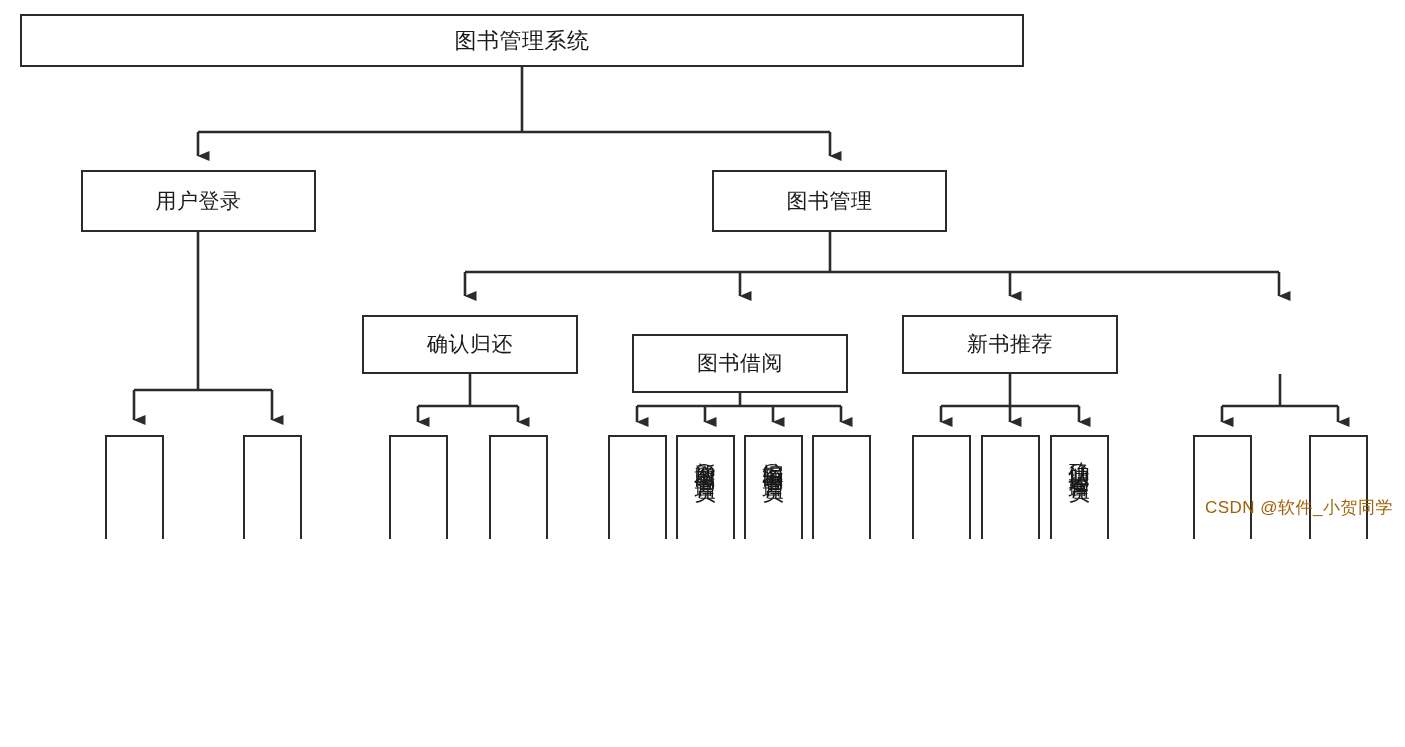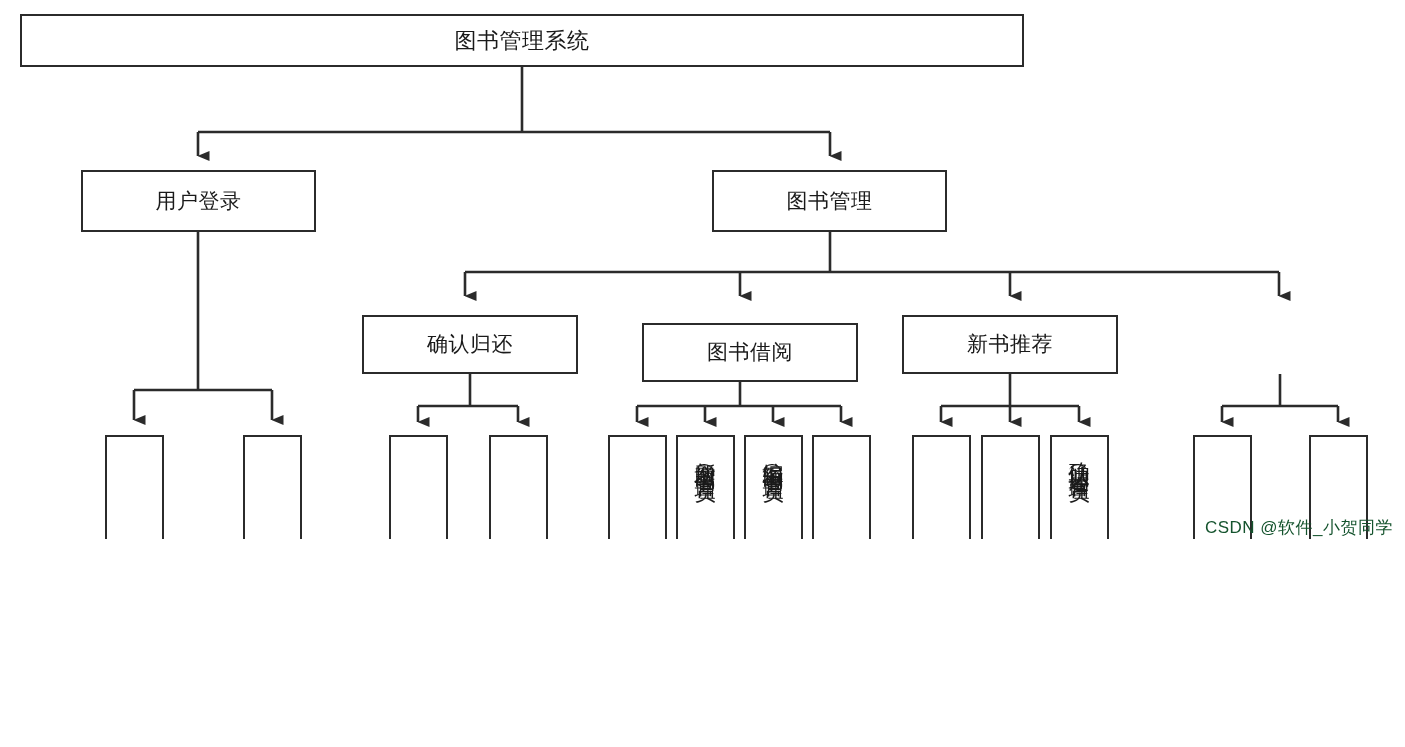--- a/index.html
+++ b/index.html
@@ -60,23 +60,23 @@
     letter-spacing: 3px;
     line-height: 1;
   }
   .node.v.mid {
     align-items: center;
     padding-top: 0;
   }
   #watermark {
     position: absolute;
     right: 12px;
-    bottom: 0;
+    bottom: 20px;
     font-size: 17px;
-    color: #14532d;
+    color: #a16207;
     white-space: nowrap;
     letter-spacing: 0.5px;
   }
 </style>
 </head>
 <body>
 
 <div id="canvas">
 
   <svg id="wires" viewBox="0 0 1405 747" xmlns="http://www.w3.org/2000/svg">
@@ -137,21 +137,21 @@
   <div class="node h" style="left:81px; top:170px; width:235px; height:62px;">
     <span class="lbl">用户登录</span>
   </div>
   <div class="node h" style="left:712px; top:170px; width:235px; height:62px;">
     <span class="lbl">图书管理</span>
   </div>
 
   <div class="node h" style="left:362px; top:315px; width:216px; height:59px;">
     <span class="lbl">确认归还</span>
   </div>
-  <div class="node h" style="left:632px; top:323px; width:216px; height:59px;margin-left:10px;">
+  <div class="node h" style="left:632px; top:334px; width:216px; height:59px;">
     <span class="lbl">图书借阅</span>
   </div>
   <div class="node h" style="left:902px; top:315px; width:216px; height:59px;">
     <span class="lbl">新书推荐</span>
   </div>
 
   <div class="node v mid" style="left:105px; top:435px; width:59px; height:298px;">
     <span class="lbl">用户登录</span>
   </div>
   <div class="node v mid" style="left:243px; top:435px; width:59px; height:298px;">

